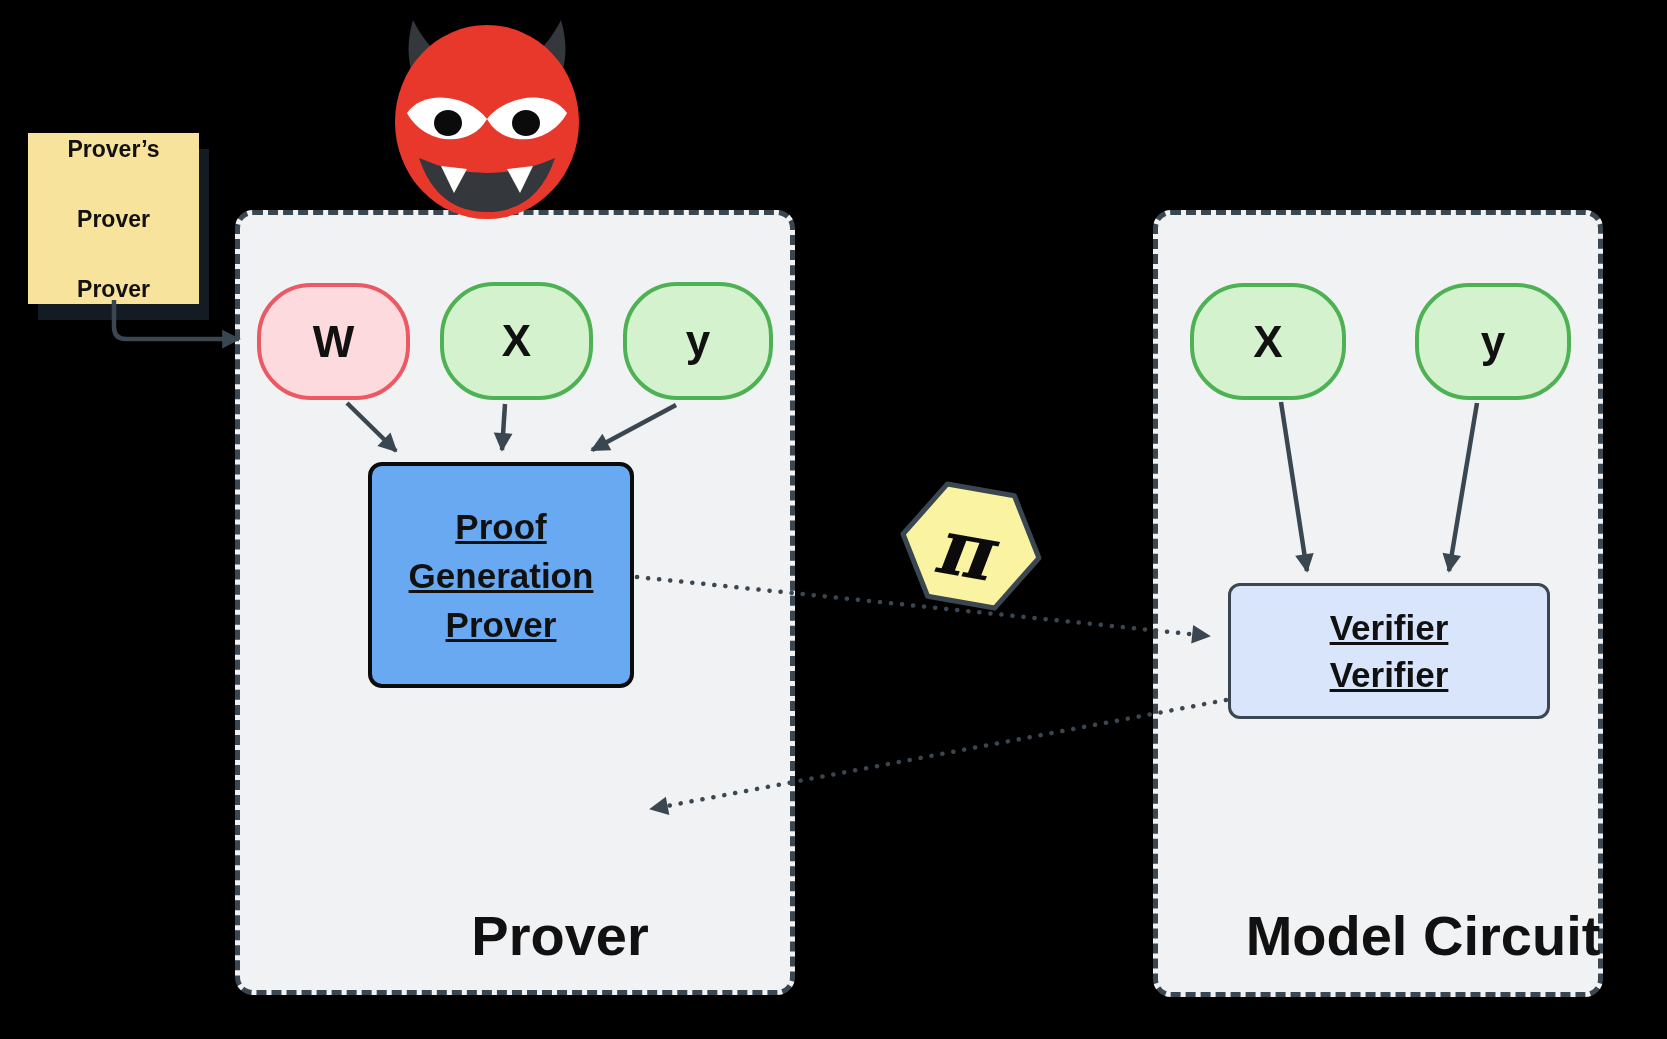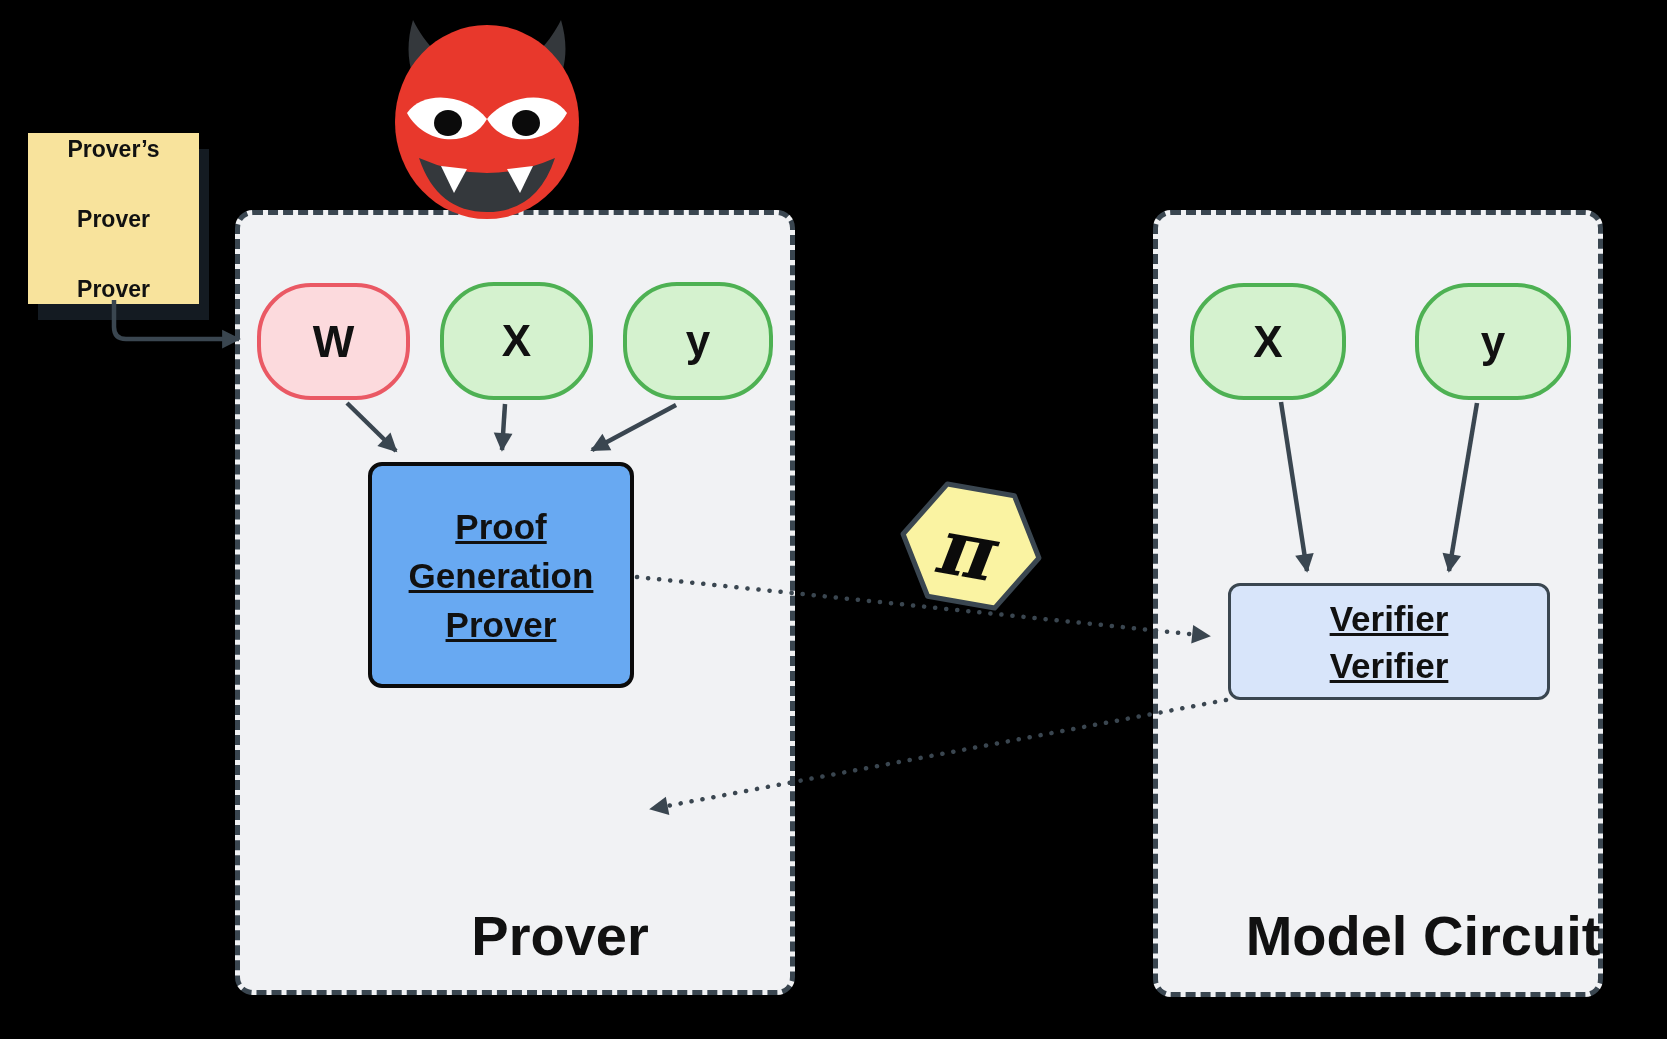--- a/index.html
+++ b/index.html
@@ -65,21 +65,21 @@
     text-align:center;
     text-decoration:underline;
   }
   #circuit-box{
     left:368px;top:462px;width:266px;height:226px;
     background:var(--c-blue-fill);
     border:4px solid var(--c-blue-stroke);
     border-radius:14px;
   }
   #algorithm-box{
-    left:1228px;top:583px;width:322px;height:117px;
+    left:1228px;top:583px;width:322px;height:136px;
     background:var(--c-lblue-fill);
     border:3px solid var(--c-border);
     border-radius:12px;
     line-height:47px;
   }
 
   #sticky-note{
     position:absolute;left:28px;top:133px;width:171px;height:171px;
     background:var(--c-note);
     box-shadow:10px 16px 0 0 var(--c-note-shadow);

